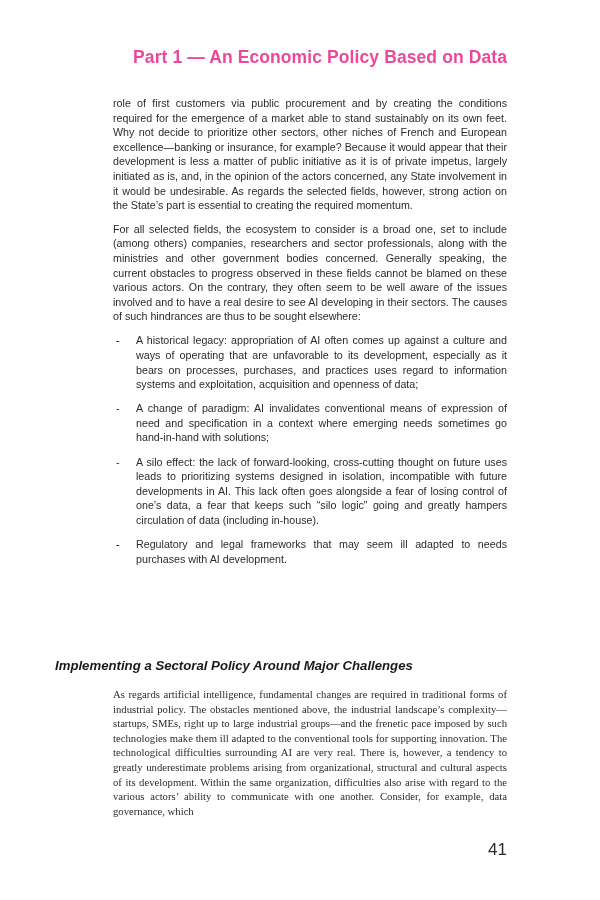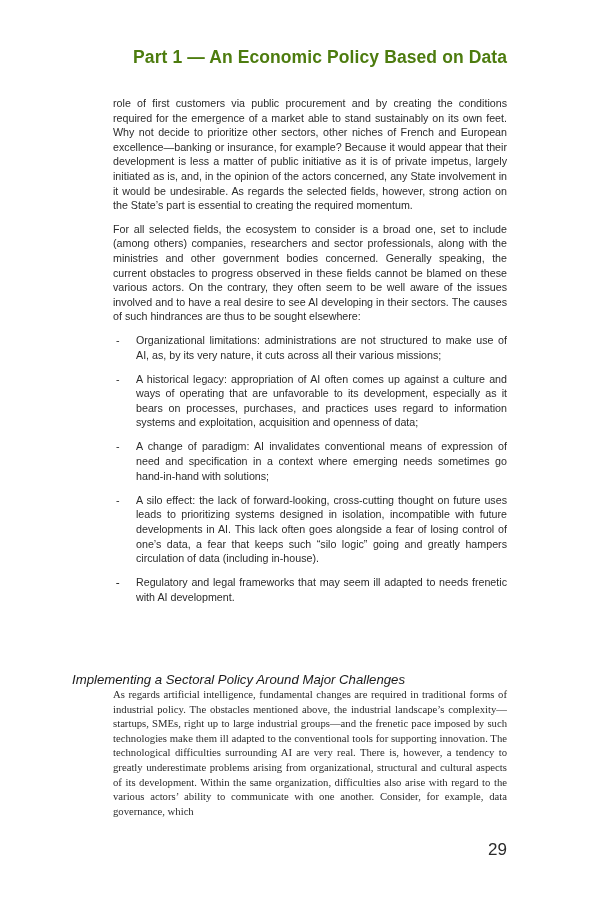--- a/index.html
+++ b/index.html
@@ -19,21 +19,21 @@
     position: absolute;
     left: 0; top: 0;
     width: 600px; height: 900px;
   }
   .running-header {
     position: absolute;
     right: 93px;
     top: 47px;
     font-size: 17.5px;
     font-weight: bold;
-    color: #4d7c0f;
+    color: #ec4899;
     letter-spacing: 0.1px;
     white-space: nowrap;
     text-align: right;
   }
   .body-block {
     position: absolute;
     left: 113px;
     width: 394px;
     font-size: 10.7px;
     line-height: 14.6px;
@@ -56,27 +56,26 @@
     text-align: justify;
   }
   .bullet-dash {
     position: absolute;
     left: 3px;
     top: 0;
   }
   .section-heading {
     position: absolute;
     left: 55px;
-    top: 672px;
+    top: 658px;
     font-size: 13.2px;
-    font-weight: normal;
+    font-weight: bold;
     font-style: italic;
     color: #1a1a1a;
     white-space: nowrap;
-    margin-left: 17px;
   }
   .page-number {
     position: absolute;
     right: 93px;
     top: 840px;
     font-size: 17px;
     color: #2a2a2a;
   }
 </style>
 </head>
@@ -86,45 +85,44 @@
 
   <div class="running-header">Part 1 — An Economic Policy Based on Data</div>
 
   <div class="body-block" style="top: 96px;">
     <p class="para">role of first customers via public procurement and by creating the conditions required for the emergence of a market able to stand sustainably on its own feet. Why not decide to prioritize other sectors, other niches of French and European excellence—banking or insurance, for example? Because it would appear that their development is less a matter of public initiative as it is of private impetus, largely initiated as is, and, in the opinion of the actors concerned, any State involvement in it would be undesirable. As regards the selected fields, however, strong action on the State’s part is essential to creating the required momentum.</p>
     <p class="para">For all selected fields, the ecosystem to consider is a broad one, set to include (among others) companies, researchers and sector professionals, along with the ministries and other government bodies concerned. Generally speaking, the current obstacles to progress observed in these fields cannot be blamed on these various actors. On the contrary, they often seem to be well aware of the issues involved and to have a real desire to see AI developing in their sectors. The causes of such hindrances are thus to be sought elsewhere:</p>
 
     <ul class="bullets">
       <li class="bullet">
         <span class="bullet-dash">-</span>
-        <span>Organizational limitations: administrations are not structured to make use of AI, as, by its very nature, it cuts across all their various missions;</span>
       </li>
       <li class="bullet">
         <span class="bullet-dash">-</span>
         <span>A historical legacy: appropriation of AI often comes up against a culture and ways of operating that are unfavorable to its development, especially as it bears on processes, purchases, and practices uses regard to information systems and exploitation, acquisition and openness of data;</span>
       </li>
       <li class="bullet">
         <span class="bullet-dash">-</span>
         <span>A change of paradigm: AI invalidates conventional means of expression of need and specification in a context where emerging needs sometimes go hand-in-hand with solutions;</span>
       </li>
       <li class="bullet">
         <span class="bullet-dash">-</span>
         <span>A silo effect: the lack of forward-looking, cross-cutting thought on future uses leads to prioritizing systems designed in isolation, incompatible with future developments in AI. This lack often goes alongside a fear of losing control of one’s data, a fear that keeps such “silo logic” going and greatly hampers circulation of data (including in-house).</span>
       </li>
       <li class="bullet">
         <span class="bullet-dash">-</span>
       </li>
       <li class="bullet">
         <span class="bullet-dash">-</span>
-        <span>Regulatory and legal frameworks that may seem ill adapted to needs frenetic with AI development.</span>
+        <span>Regulatory and legal frameworks that may seem ill adapted to needs purchases with AI development.</span>
       </li>
     </ul>
   </div>
 
   <div class="section-heading">Implementing a Sectoral Policy Around Major Challenges</div>
 
   <div class="body-block" style="top: 687px; font-family: Liberation Serif, serif;">
     <p class="para">As regards artificial intelligence, fundamental changes are required in traditional forms of industrial policy. The obstacles mentioned above, the industrial landscape’s complexity—startups, SMEs, right up to large industrial groups—and the frenetic pace imposed by such technologies make them ill adapted to the conventional tools for supporting innovation. The technological difficulties surrounding AI are very real. There is, however, a tendency to greatly underestimate problems arising from organizational, structural and cultural aspects of its development. Within the same organization, difficulties also arise with regard to the various actors’ ability to communicate with one another. Consider, for example, data governance, which</p>
   </div>
 
-  <div class="page-number">29</div>
+  <div class="page-number">41</div>
 
 </div>
 
 </body></html>

